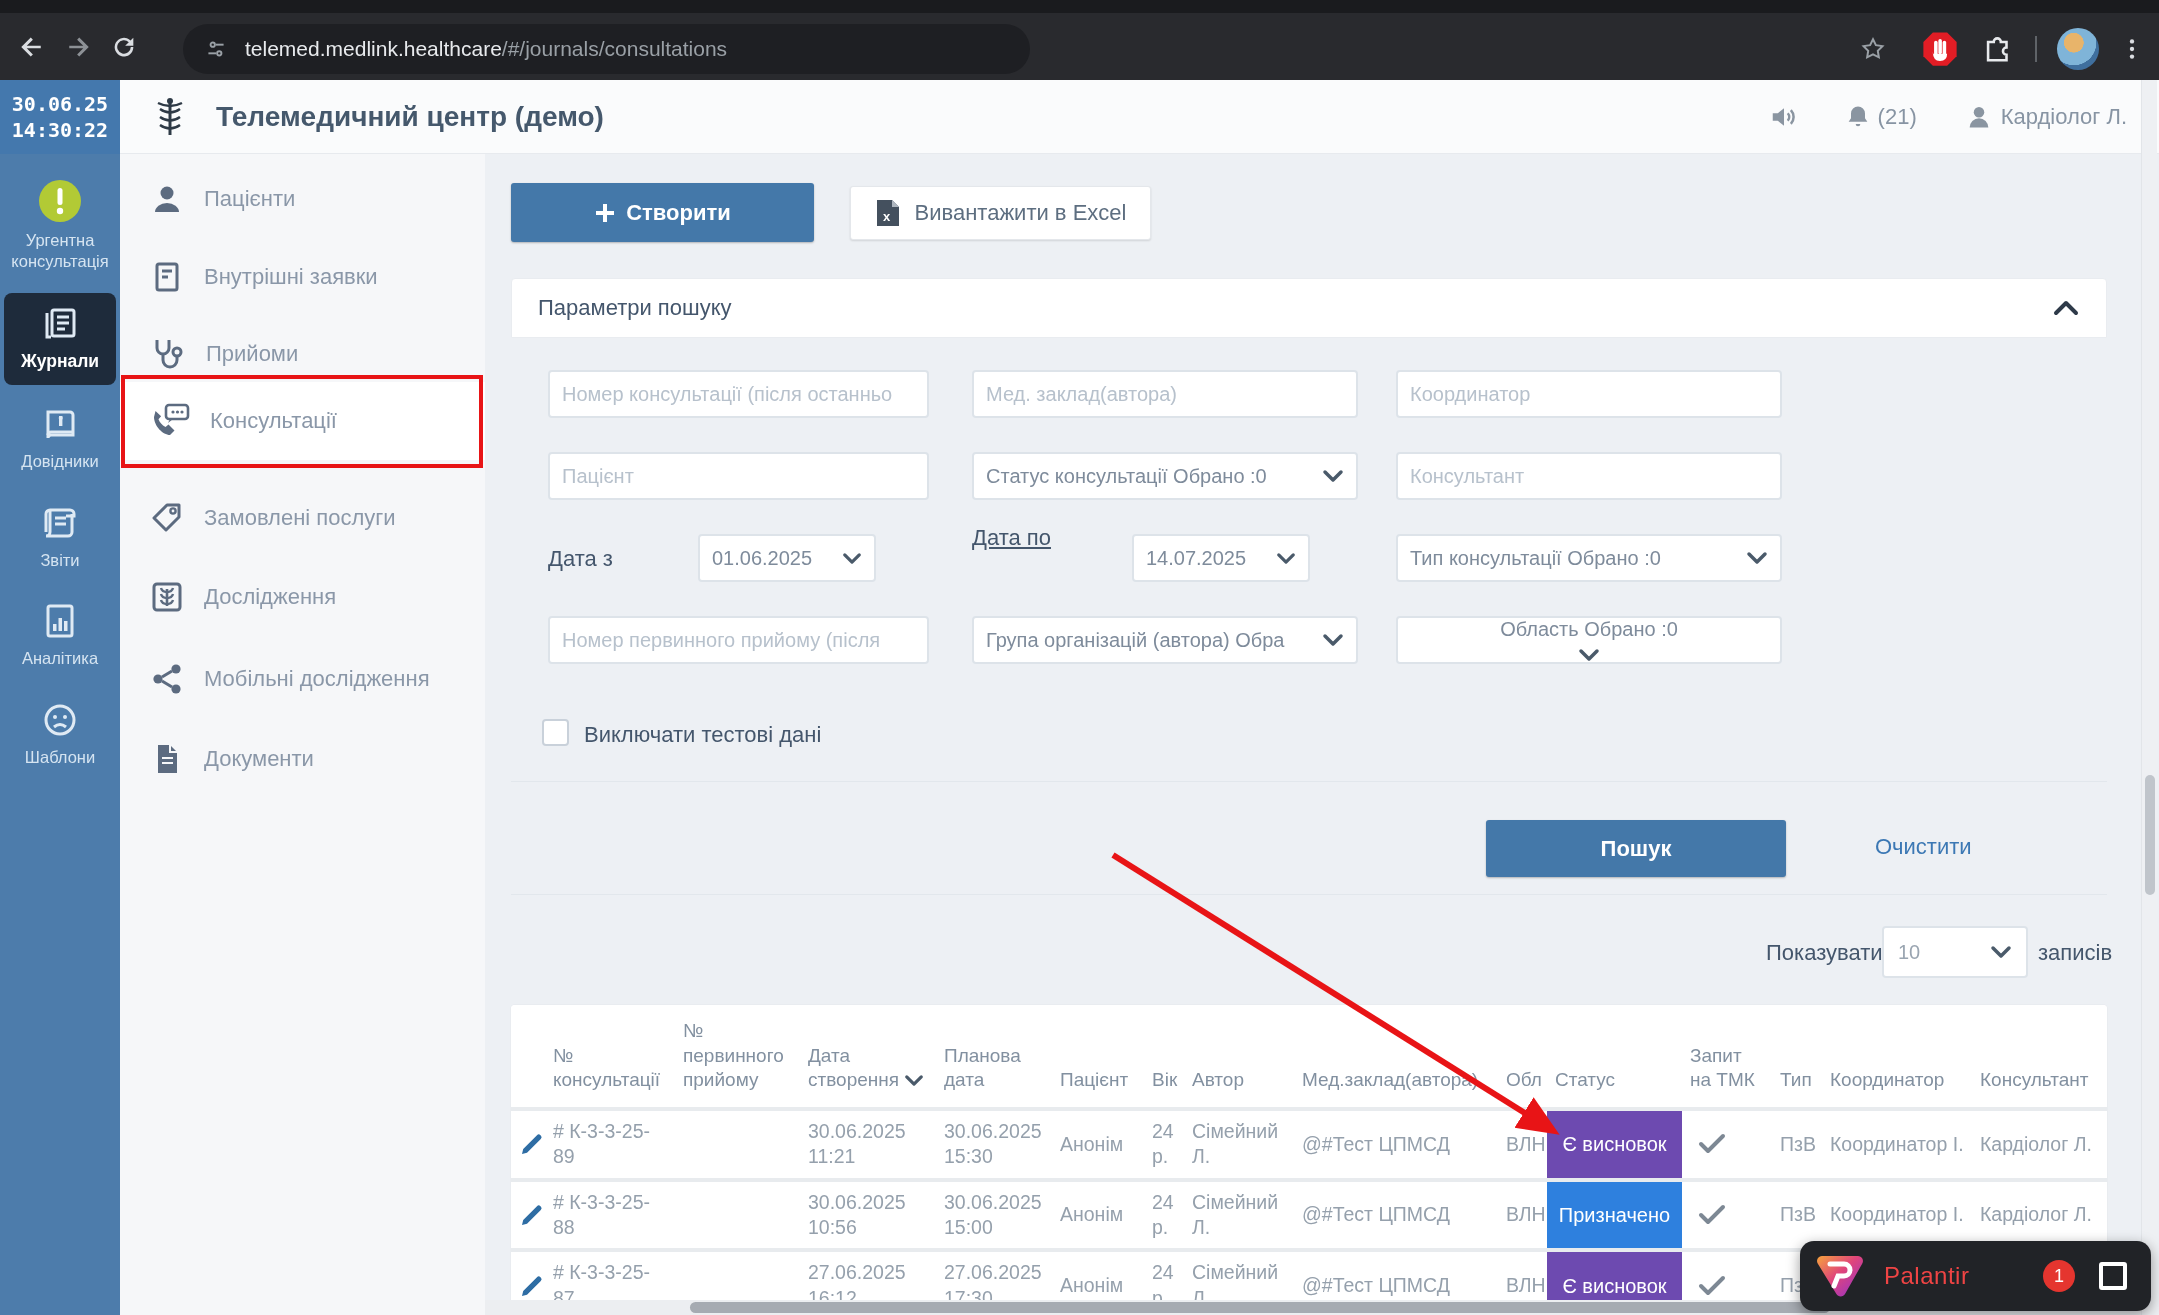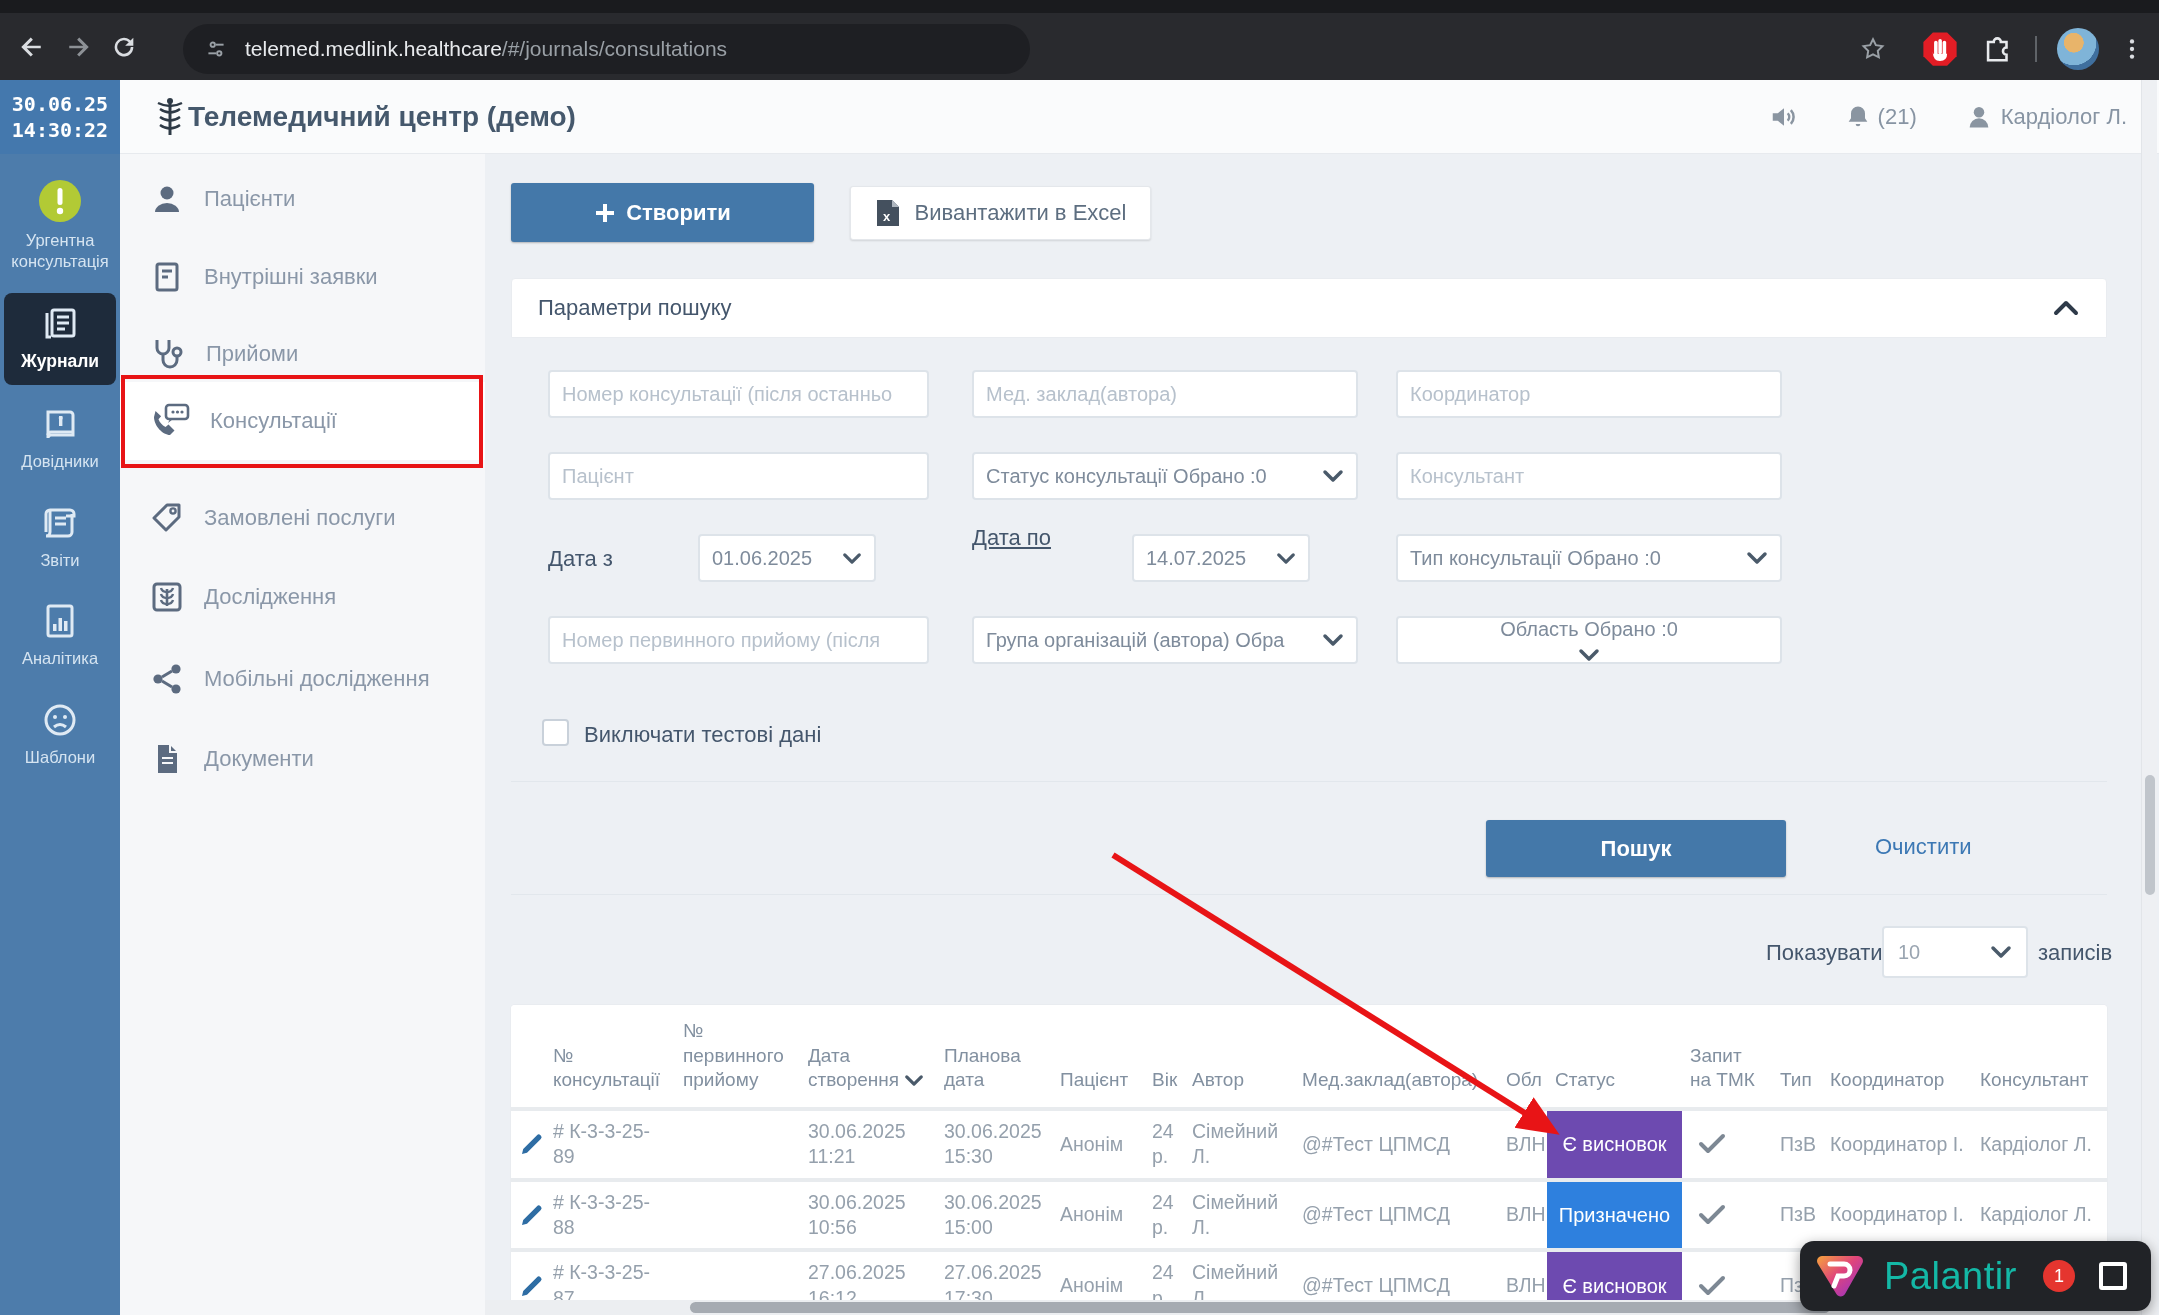--- a/index.html
+++ b/index.html
@@ -26,21 +26,21 @@
   .clock { width:120px; height:74px; background:#4478ad; display:flex; flex-direction:column; align-items:center; justify-content:center; gap:2px; }
   .clock div { font-family:"DejaVu Sans Mono", monospace; font-weight:bold; font-size:20px; color:#fff; letter-spacing:0px; }
   .bnav { width:100%; display:flex; flex-direction:column; align-items:center; text-align:center; }
   .bnav-item { width:112px; margin:0 4px; padding:10px 2px 12px; border-radius:8px; display:flex; flex-direction:column; align-items:center; gap:6px; cursor:pointer; }
   .bnav-item .lbl { font-size:16.5px; color:#d5e4f1; line-height:1.25; }
   .bnav-item.active { background:#1e2b3b; }
   .bnav-item.active .lbl { color:#ffffff; font-weight:bold; font-size:17.5px; }
 
   
   .appheader { position:absolute; left:120px; top:80px; width:2039px; height:74px; background:#fafbfc; border-bottom:1px solid #e7eaee; z-index:3; display:flex; align-items:center; }
-  .apptitle { display:flex; align-items:center; gap:0; margin-left:32px; }
+  .apptitle { display:flex; align-items:center; gap:28px; margin-left:32px; }
   .apptitle .t { font-size:28px; font-weight:bold; color:#45586c; }
   .hdr-right { position:absolute; right:32px; display:flex; align-items:center; gap:8px; }
 
   
   .sidemenu { position:absolute; left:120px; top:154px; width:365px; height:1161px; background:#f6f7f9; z-index:2; }
   .menu-item { position:absolute; left:0; width:365px; height:78px; display:flex; align-items:center; padding-left:30px; gap:20px; cursor:pointer; }
   .menu-item .mlabel { font-size:22px; color:#8a97a8; }
   .menu-item.active { background:#ffffff; }
 
   
@@ -73,21 +73,21 @@
   .vscroll-thumb { position:absolute; left:3px; top:695px; width:10px; height:120px; background:#c0c5cb; border-radius:6px; }
   .hscroll-track { position:absolute; left:485px; top:1300px; width:1656px; height:15px; background:#eceef1; z-index:6; }
   .hscroll-thumb { position:absolute; left:205px; top:2px; width:1140px; height:11px; background:#a6abb2; border-radius:6px; }
 
   
   .anno-rect { position:absolute; left:121px; top:375px; width:362px; height:93px; border:4px solid #e81416; z-index:40; pointer-events:none; }
   .anno-arrow { position:absolute; left:0; top:0; width:2159px; height:1315px; z-index:40; pointer-events:none; }
 
   
   .palantir { position:absolute; left:1800px; top:1241px; width:351px; height:70px; background:#212327; border-radius:14px; display:flex; align-items:center; z-index:45; box-shadow:0 4px 14px rgba(0,0,0,.4); }
-  .pal-name { color:#14b8a6; font-size:38px; margin-left:18px; letter-spacing:.5px; }
+  .pal-name { color:#ef4444; font-size:24px; margin-left:18px; letter-spacing:.5px; }
   .pal-badge { position:absolute; right:76px; top:19px; width:32px; height:32px; border-radius:50%; background:#e5352f; color:#fff; font-size:18px; display:flex; align-items:center; justify-content:center; }
   .pal-win { position:absolute; right:24px; top:21px; width:28px; height:28px; border:4px solid #fff; border-radius:3px; }
 </style>
 </head>
 <body>
 
 <div class="chrome">
   <div class="tabstrip"></div>
   <div class="nav-btn" style="left:10px;">
     <svg width="30" height="30" viewBox="0 0 24 24">

